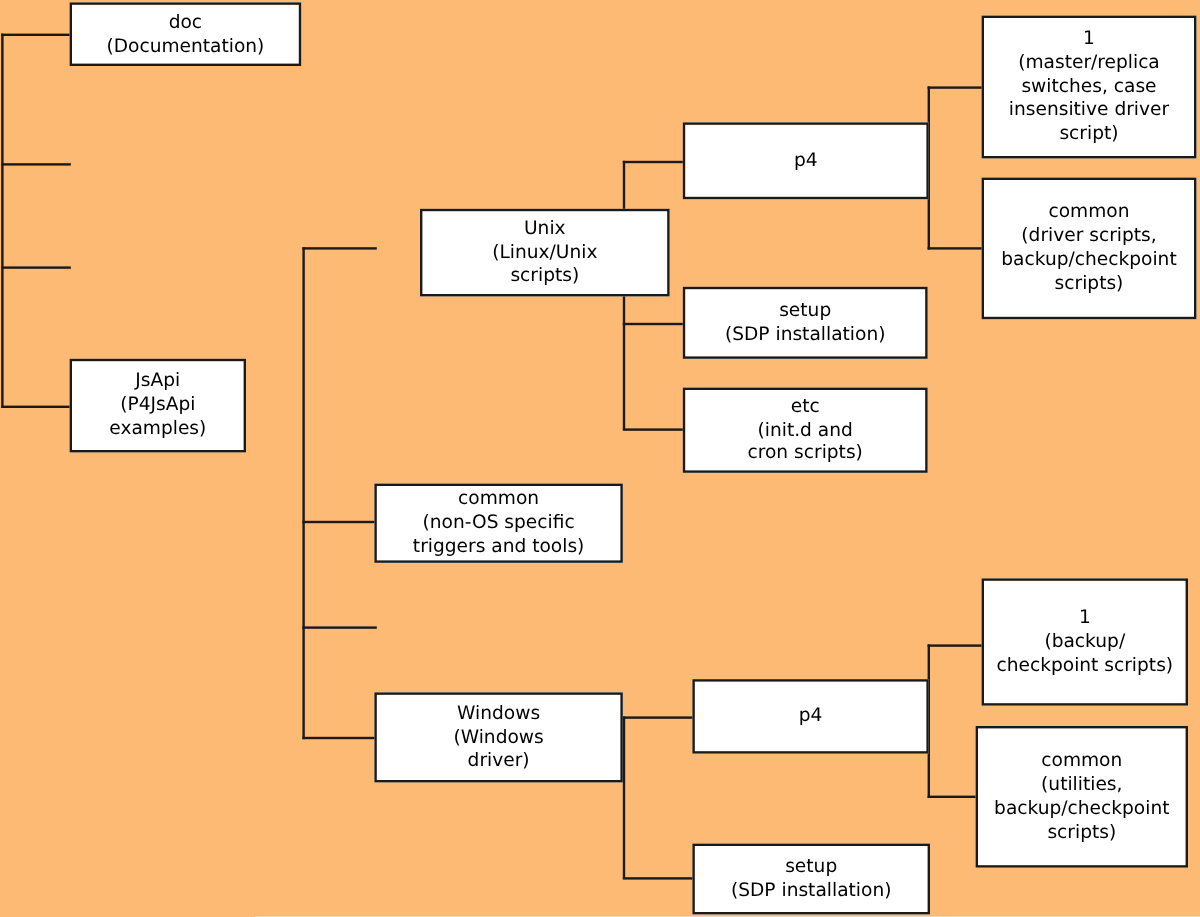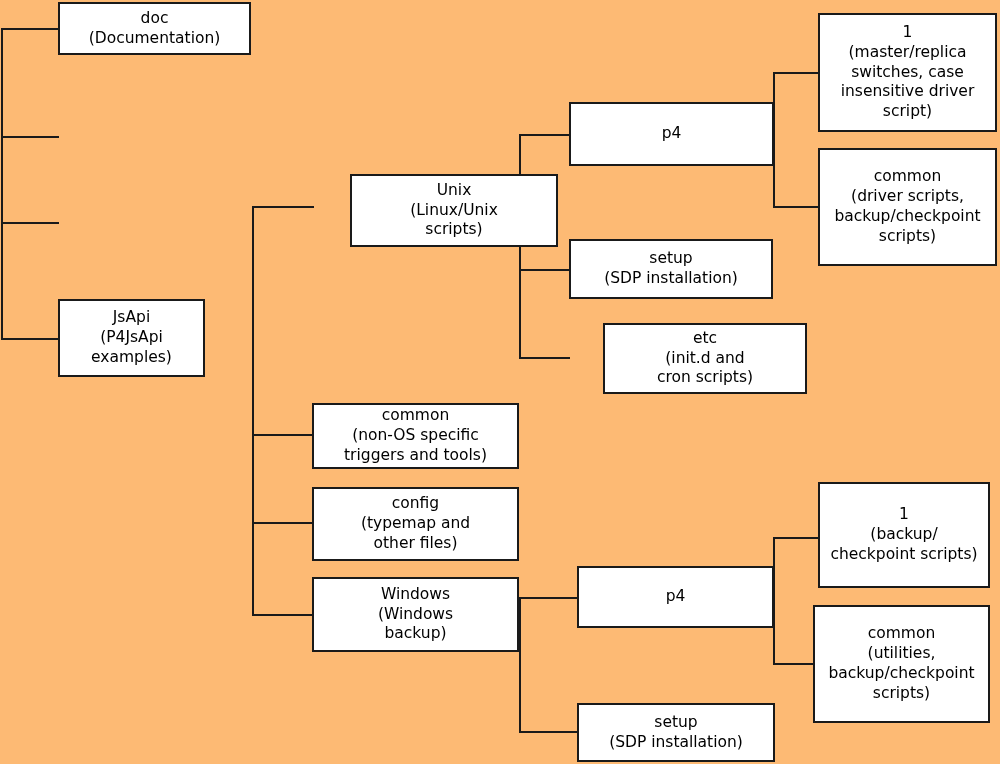--- a/index.html
+++ b/index.html
@@ -95,35 +95,32 @@
 script)</div>
 
   <div class="node" style="left:818px; top:148px; width:179px; height:118px;">common
 (driver scripts,
 backup/checkpoint
 scripts)</div>
 
   <div class="node" style="left:569px; top:239px; width:204px; height:60px;">setup
 (SDP installation)</div>
 
-  <div class="node" style="left:569px; top:323px; width:204px; height:71px;margin-left:34px;">etc
+  <div class="node" style="left:569px; top:323px; width:204px; height:71px;">etc
 (init.d and
 cron scripts)</div>
 
   <div class="node" style="left:312px; top:403px; width:207px; height:66px;">common
 (non-OS specific
 triggers and tools)</div>
 
-  <div class="node" style="left:312px; top:487px; width:207px; height:74px;">config
-(typemap and
-other files)</div>
 
   <div class="node" style="left:312px; top:577px; width:207px; height:75px;">Windows
 (Windows
-backup)</div>
+driver)</div>
 
   <div class="node" style="left:577px; top:566px; width:197px; height:62px;">p4</div>
 
   <div class="node" style="left:818px; top:482px; width:172px; height:106px;">1
 (backup/
 checkpoint scripts)</div>
 
   <div class="node" style="left:813px; top:605px; width:177px; height:118px;">common
 (utilities,
 backup/checkpoint

